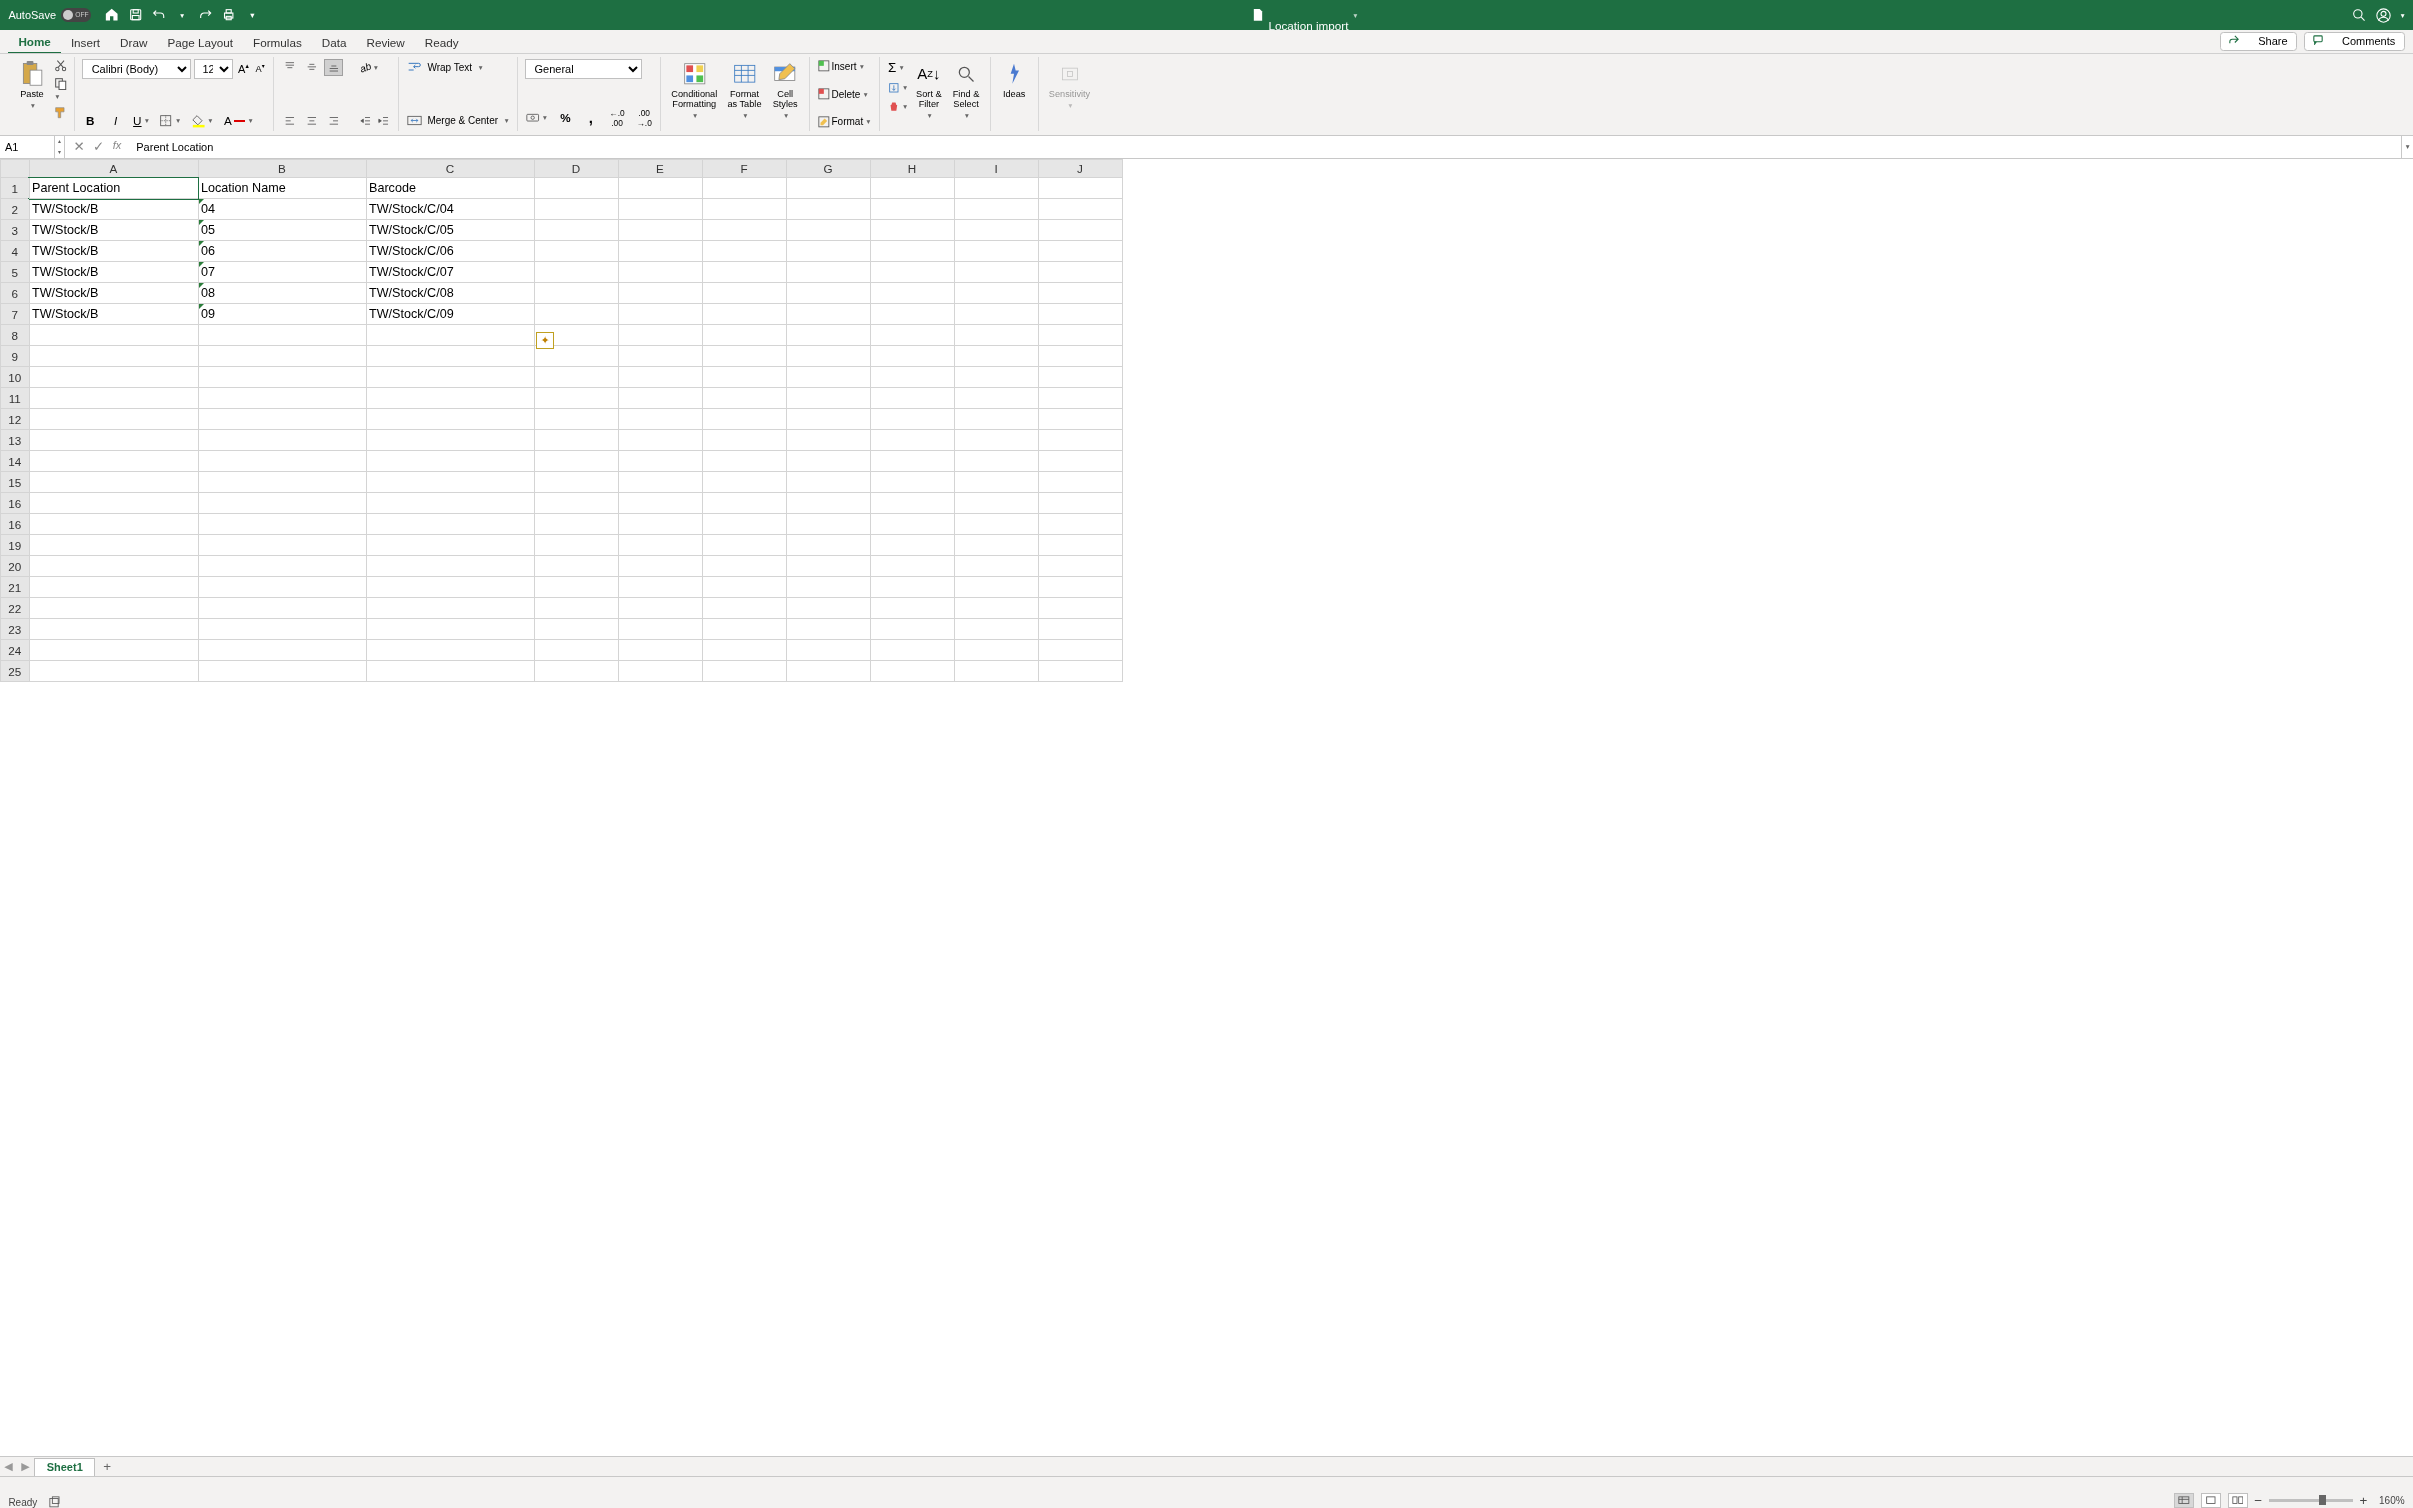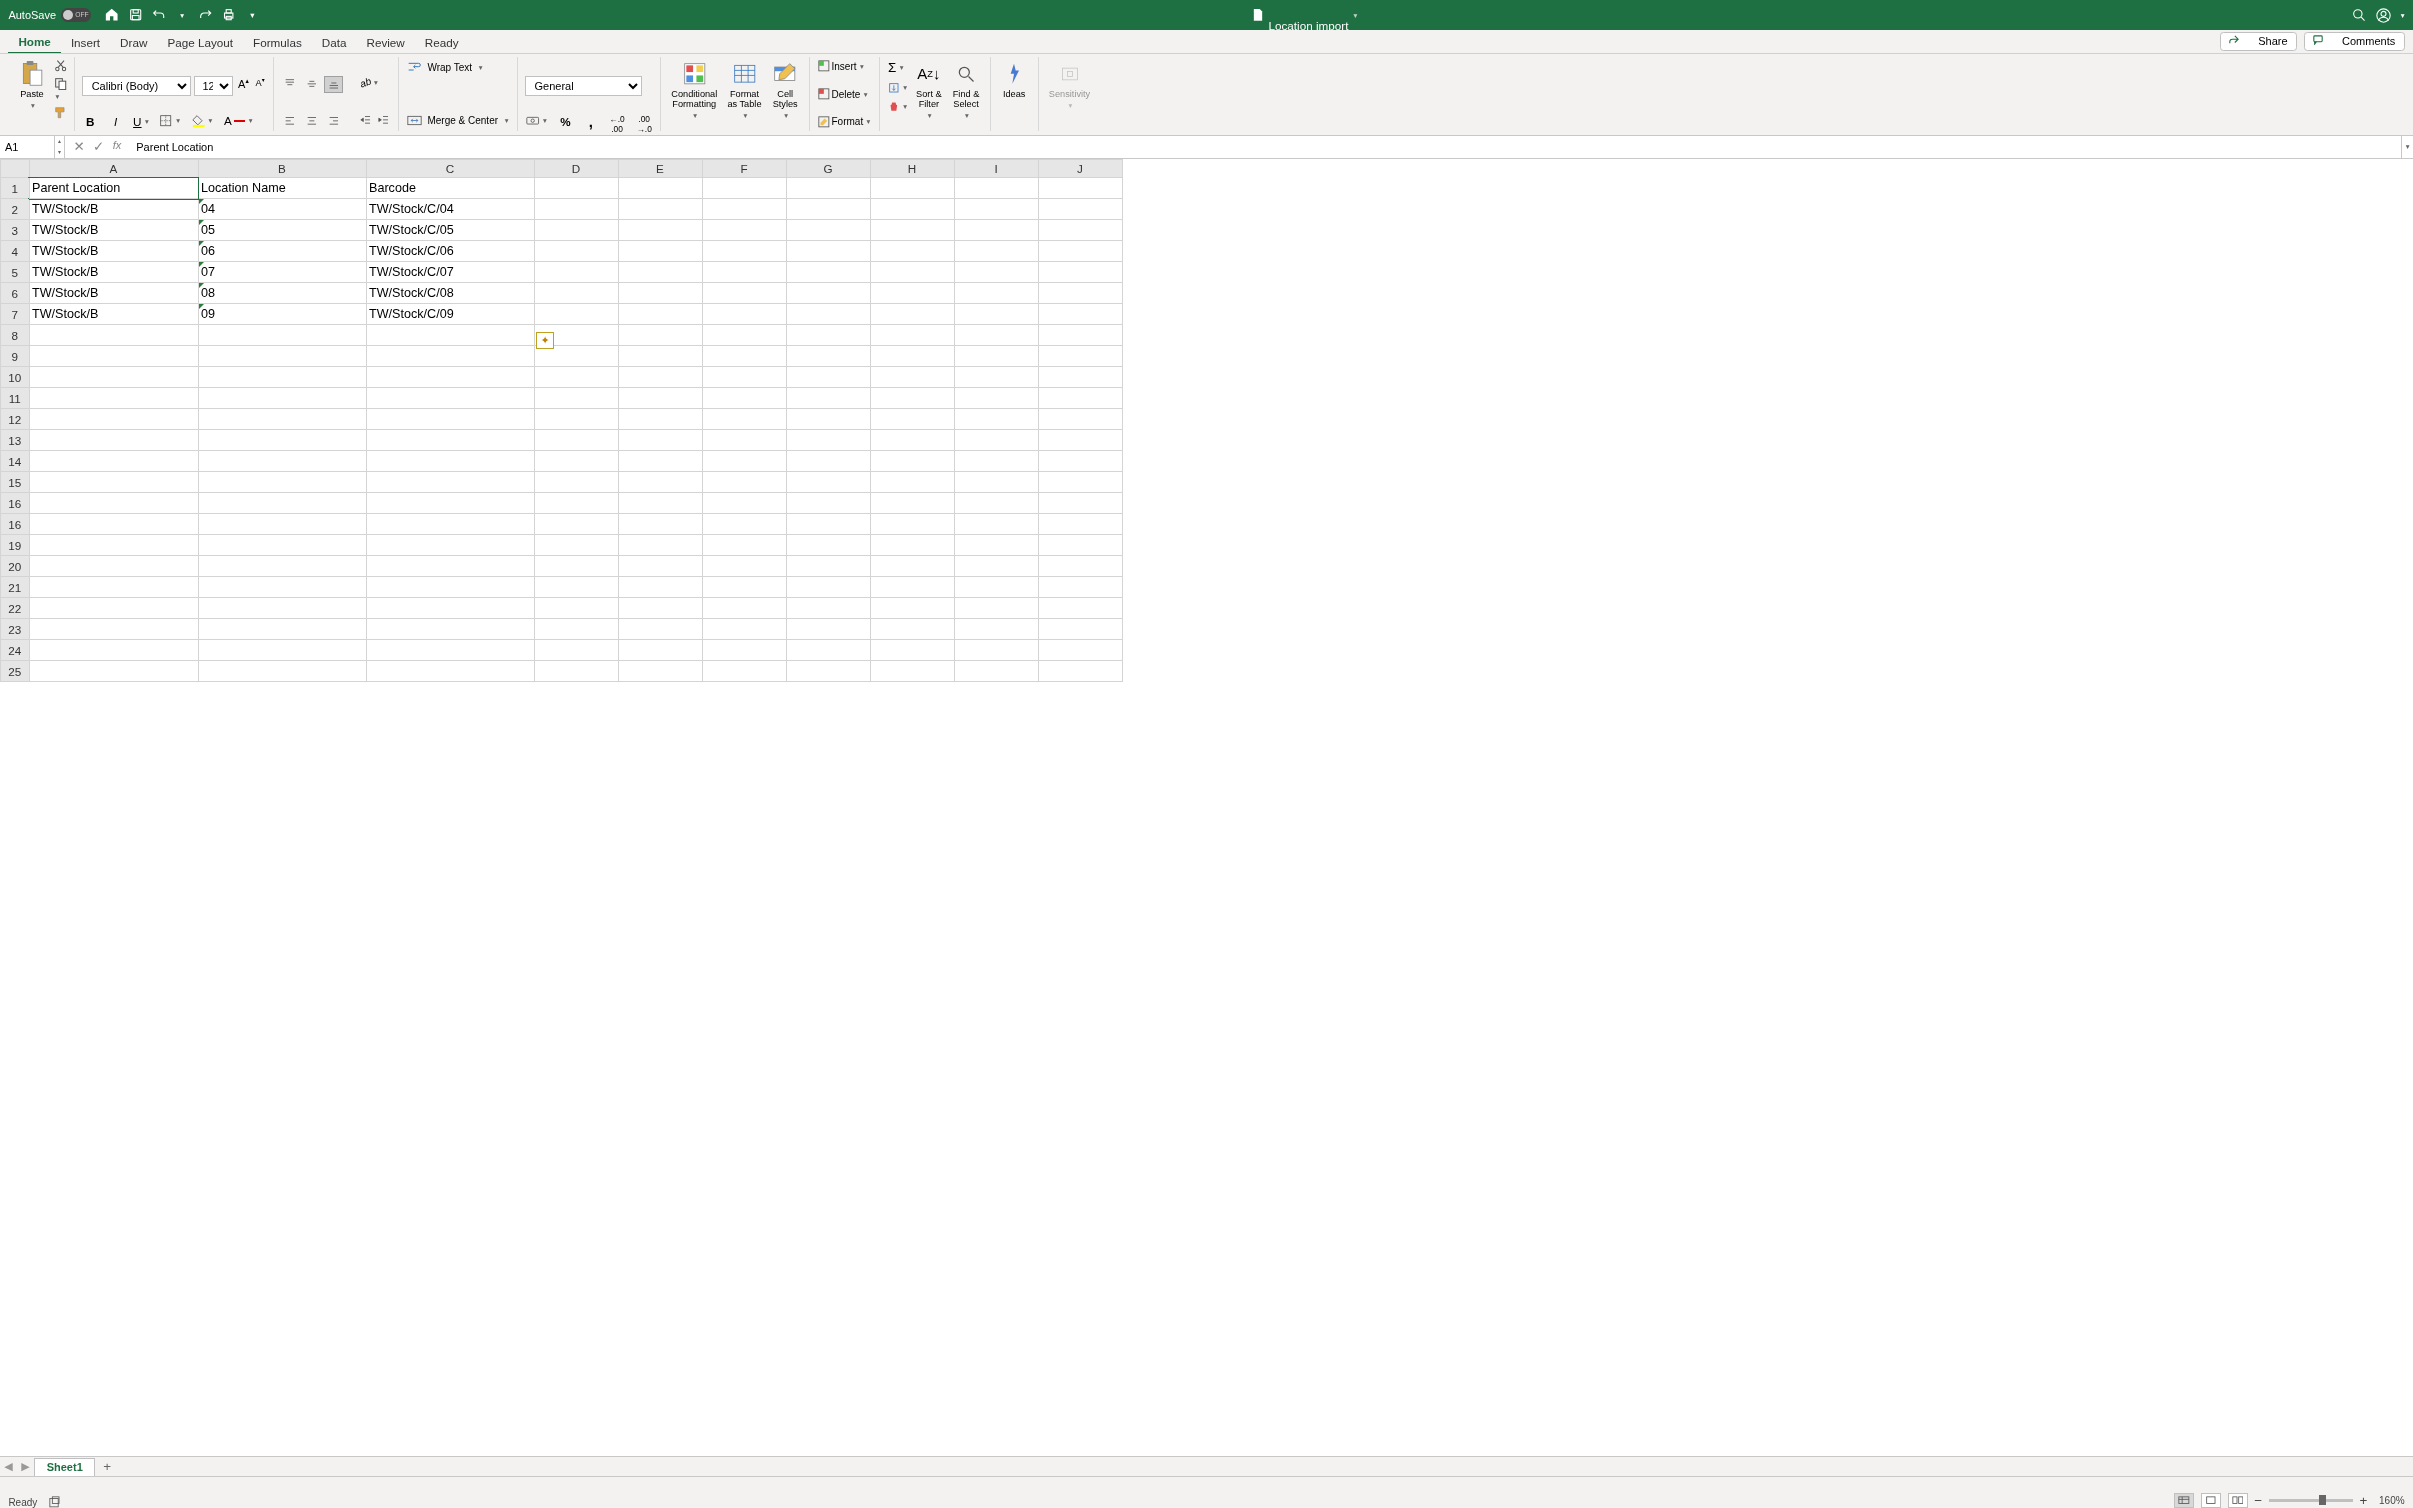--- a/index.html
+++ b/index.html
@@ -22,21 +22,21 @@
 .ribbon-tabs{height:23.5px;background:#f3f2f1;border-bottom:0.8px solid #d0d0d0;display:flex;align-items:flex-end;padding:0 8.4px;font-size:11.7px;}
 .ribbon-tab{padding:3.4px 10px;cursor:pointer;color:#333;}
 .ribbon-tab.active{color:#1e6f42;font-weight:600;border-bottom:1.7px solid #1e6f42;}
 .ribbon-tabs-right{margin-left:auto;display:flex;gap:6.7px;align-items:center;padding-bottom:1.7px;}
 .share-btn,.comments-btn{border:0.8px solid #c0c0c0;border-radius:3.4px;padding:2.5px 8.4px;font-size:11px;display:flex;align-items:flex-start;gap:19px;background:#fff;cursor:pointer;}
 
 
 .ribbon{height:82px;background:#f3f2f1;border-bottom:0.8px solid #c8c8c8;display:flex;align-items:stretch;padding:3.4px 8.4px;gap:0;font-size:10px;}
 .rgroup{display:flex;flex-direction:column;justify-content:space-between;padding:1.7px 6.7px;border-right:0.8px solid #d8d8d8;}
 .rgroup:last-child{border-right:none;}
-.rgroup-row{display:flex;align-items:flex-start;gap:3.4px;margin-top:17px;}
+.rgroup-row{display:flex;align-items:center;gap:3.4px;}
 .rbtn{border:none;background:transparent;padding:1.7px;cursor:pointer;display:flex;align-items:center;gap:1.7px;font-size:10px;}
 .rbtn-icon{width:15px;height:15px;display:inline-flex;align-items:center;justify-content:center;}
 .rbtn-big{flex-direction:column;gap:1.7px;font-size:9.2px;padding:1.7px 3.4px;text-align:center;}
 .rbtn-big .rbtn-icon{width:27px;height:27px;font-size:20px;}
 .font-select{width:109px;height:20px;border:0.8px solid #c0c0c0;background:#fff;padding:0 5px;font-size:11px;}
 .size-select{width:39px;height:20px;border:0.8px solid #c0c0c0;background:#fff;padding:0 3.4px;font-size:11px;}
 .num-select{width:117px;height:20px;border:0.8px solid #c0c0c0;background:#fff;padding:0 5px;font-size:11px;}
 .chev{font-size:7.5px;color:#666;margin-left:1.7px;}
 .align-btn{width:18.4px;height:17px;border:0.8px solid transparent;display:flex;align-items:center;justify-content:center;}
 .align-btn.active{background:#d0d0d0;border-color:#a0a0a0;}

